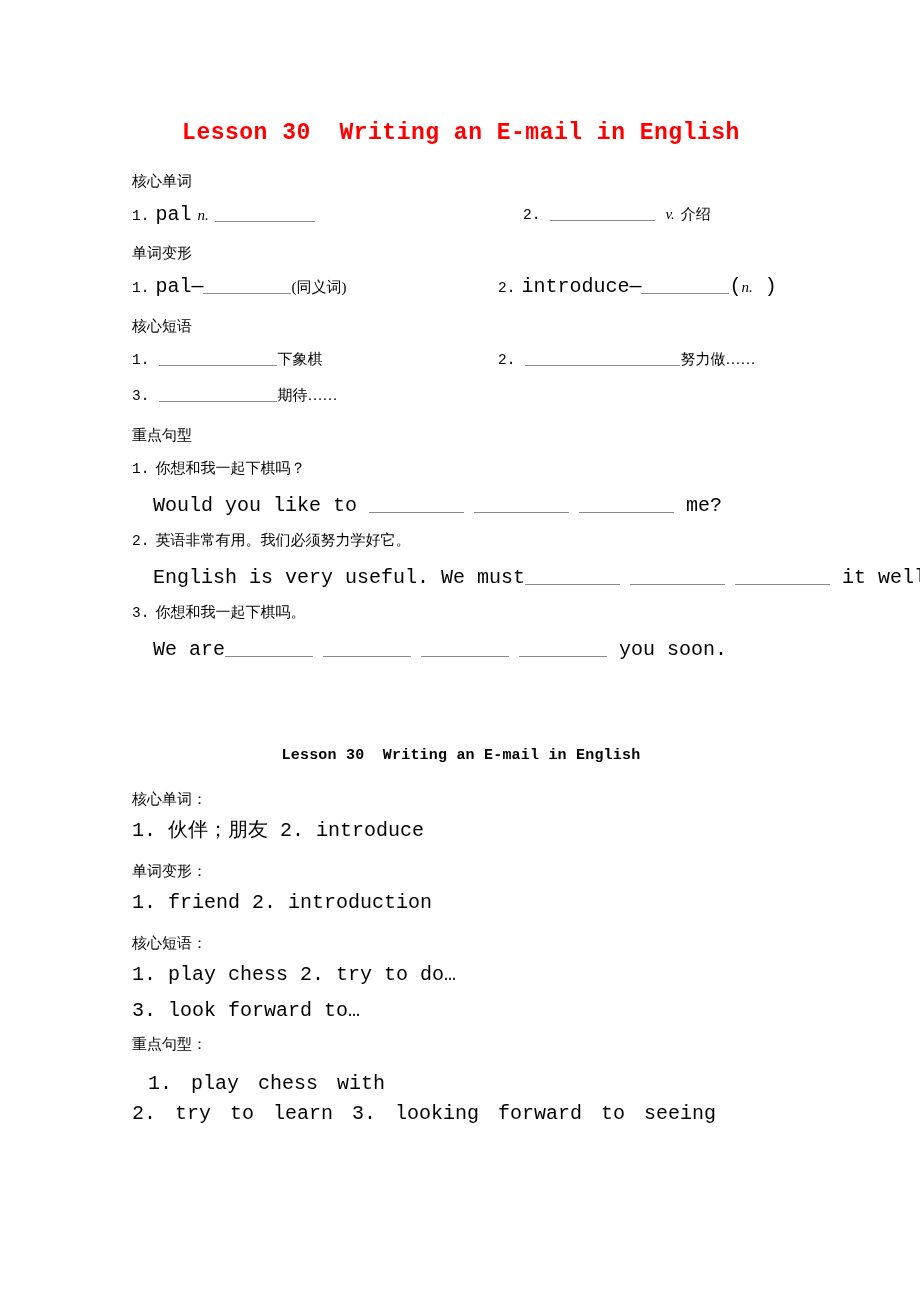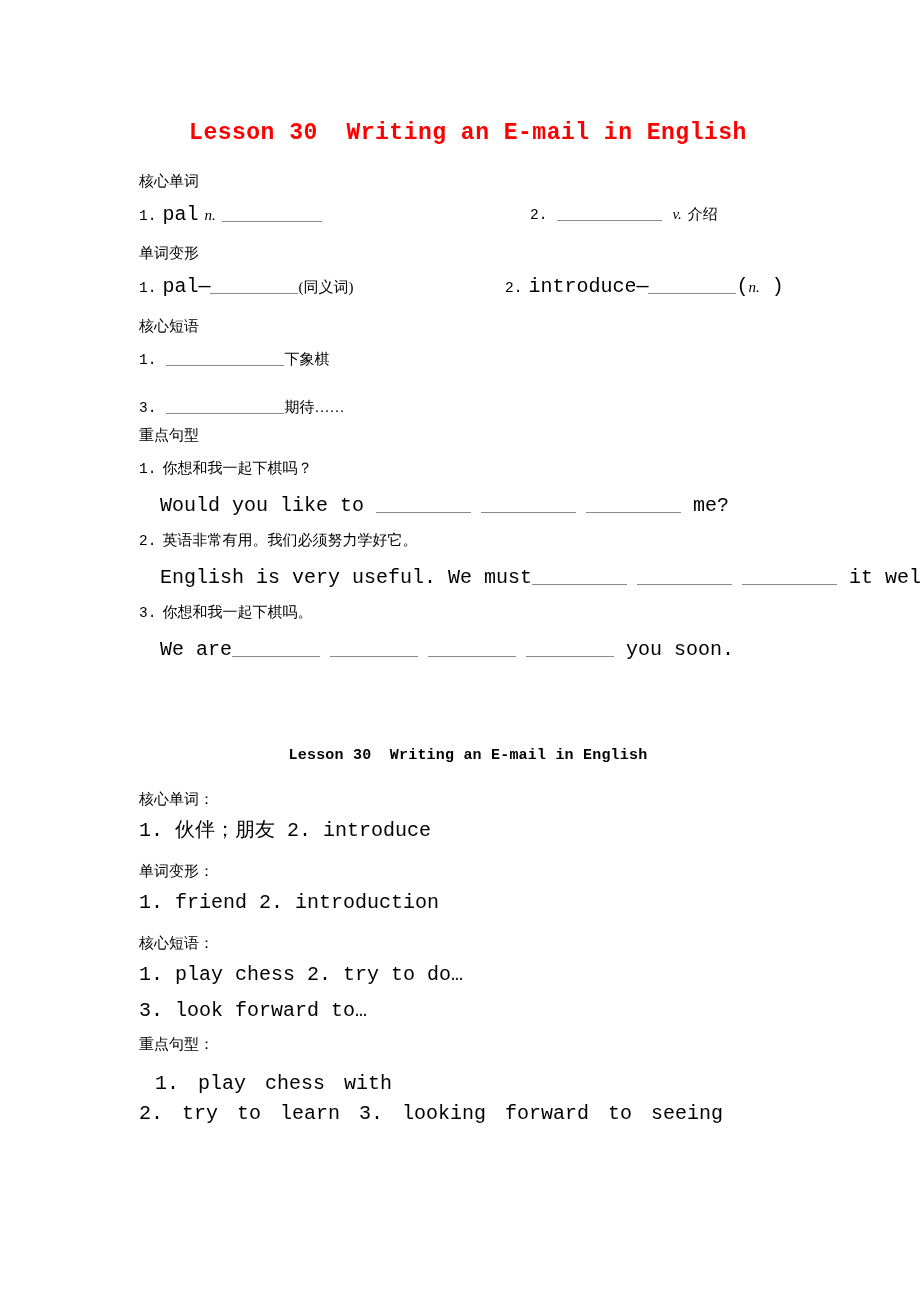--- a/index.html
+++ b/index.html
@@ -10,21 +10,21 @@
   body {
     width: 920px;
     height: 1302px;
     position: relative;
     font-family: "Liberation Serif", "DejaVu Serif", serif;
     color: #000000;
     overflow: hidden;
   }
   .page {
     position: absolute;
-    left: 8px; top: 0;
+    left: 1px; top: 0;
     width: 728px;
     height: 1302px;
   }
 
   
   .title-red {
     position: absolute;
     left: 0;
     top: 120px;
     width: 920px;
@@ -107,22 +107,23 @@
   <div class="row cn" style="left:131px; top:244px;">单词变形</div>
 
   <div class="row" style="left:131px; top:277px;"><span class="num">1.</span><span class="gap-sm"></span><span class="mono">pal—</span><span class="blank b88"></span><span class="cn">(同义词)</span></div>
 
   <div class="row" style="left:497px; top:277px;"><span class="num">2.</span><span class="gap-sm"></span><span class="mono">introduce—</span><span class="blank b88"></span><span class="mono">(</span><span class="ital">n.</span><span class="mono"> )</span></div>
 
   <div class="row cn" style="left:131px; top:317px;">核心短语</div>
 
   <div class="row" style="left:131px; top:350px;"><span class="num">1.</span><span class="gap"></span><span class="blank b118"></span><span class="cn">下象棋</span></div>
 
+  <div class="row" style="left:497px; top:350px;"><span class="num">2.</span><span class="gap"></span><span class="blank b155"></span><span class="cn">努力做……</span></div>
 
-  <div class="row" style="left:131px; top:386px;margin-top:12px;"><span class="num">3.</span><span class="gap"></span><span class="blank b118"></span><span class="cn">期待……</span></div>
+  <div class="row" style="left:131px; top:386px;"><span class="num">3.</span><span class="gap"></span><span class="blank b118"></span><span class="cn">期待……</span></div>
 
   <div class="row cn" style="left:131px; top:426px;">重点句型</div>
 
   <div class="row" style="left:131px; top:459px;"><span class="num">1.</span><span class="gap-sm"></span><span class="cn">你想和我一起下棋吗？</span></div>
   <div class="row mono" style="left:152px; top:496px;"><span>Would you like to </span><span class="blank b95"></span><span class="gap"></span><span class="blank b95"></span><span class="gap"></span><span class="blank b95"></span><span> me?</span></div>
 
   <div class="row" style="left:131px; top:531px;"><span class="num">2.</span><span class="gap-sm"></span><span class="cn">英语非常有用。我们必须努力学好它。</span></div>
   <div class="row mono" style="left:152px; top:568px;"><span>English is very useful. We must</span><span class="blank b95"></span><span class="gap"></span><span class="blank b95"></span><span class="gap"></span><span class="blank b95"></span><span> it well.</span></div>
 
   <div class="row" style="left:131px; top:603px;"><span class="num">3.</span><span class="gap-sm"></span><span class="cn">你想和我一起下棋吗。</span></div>

